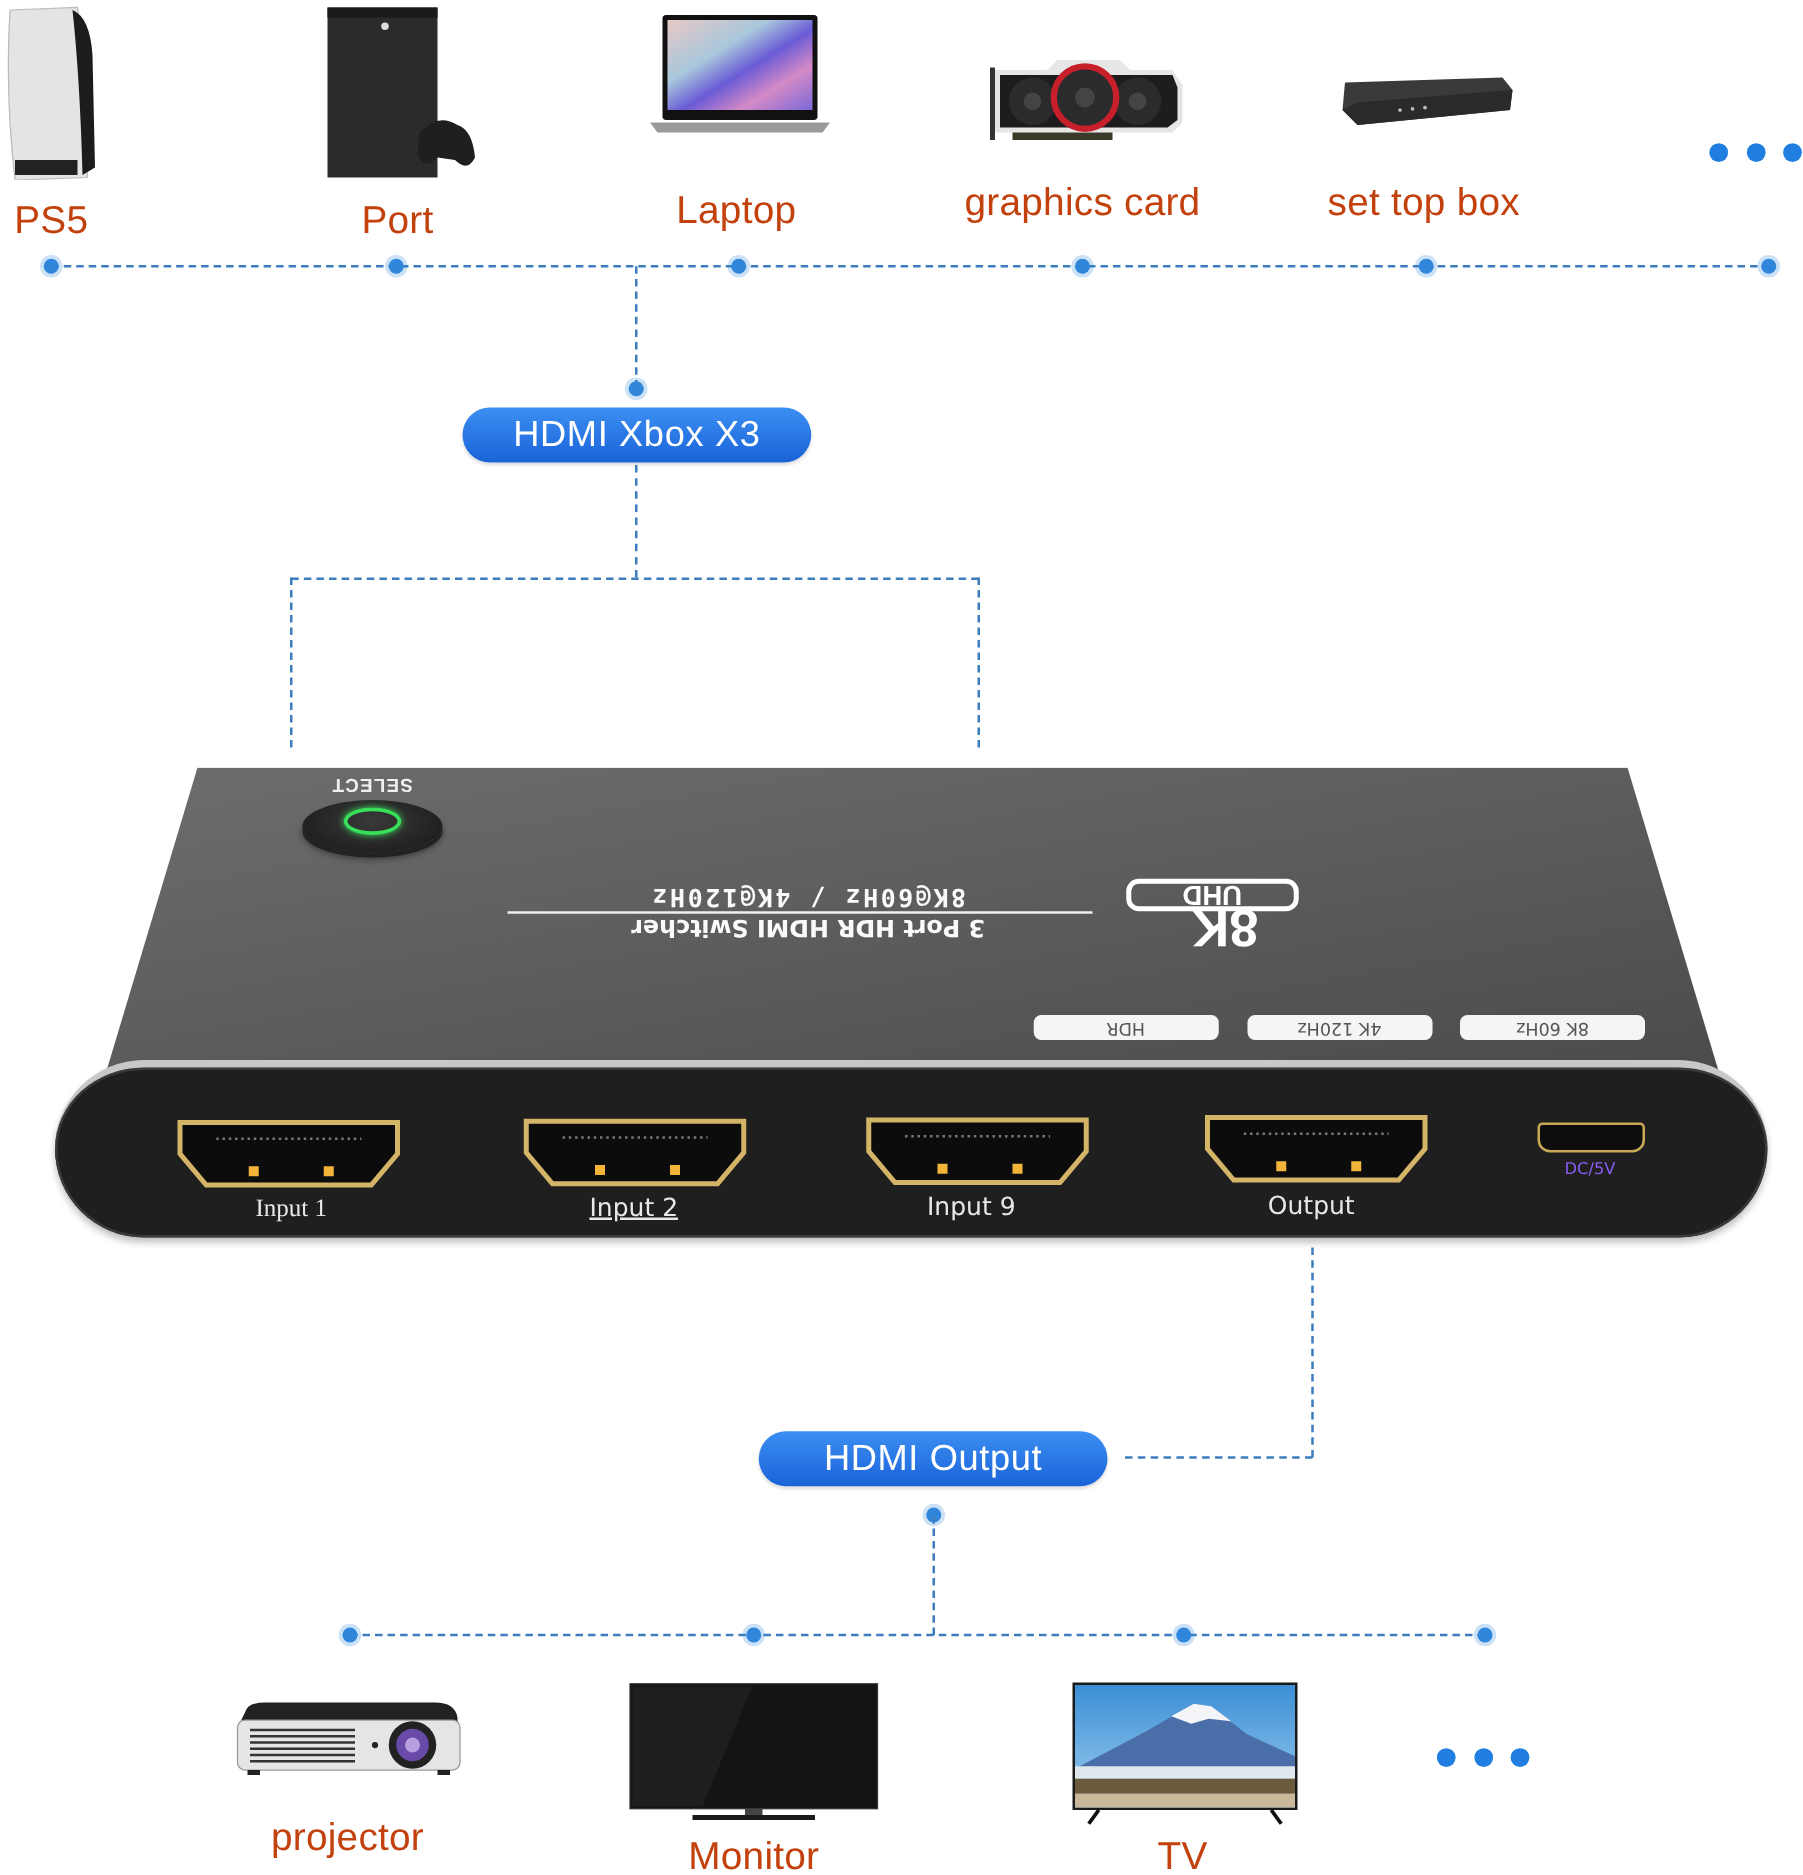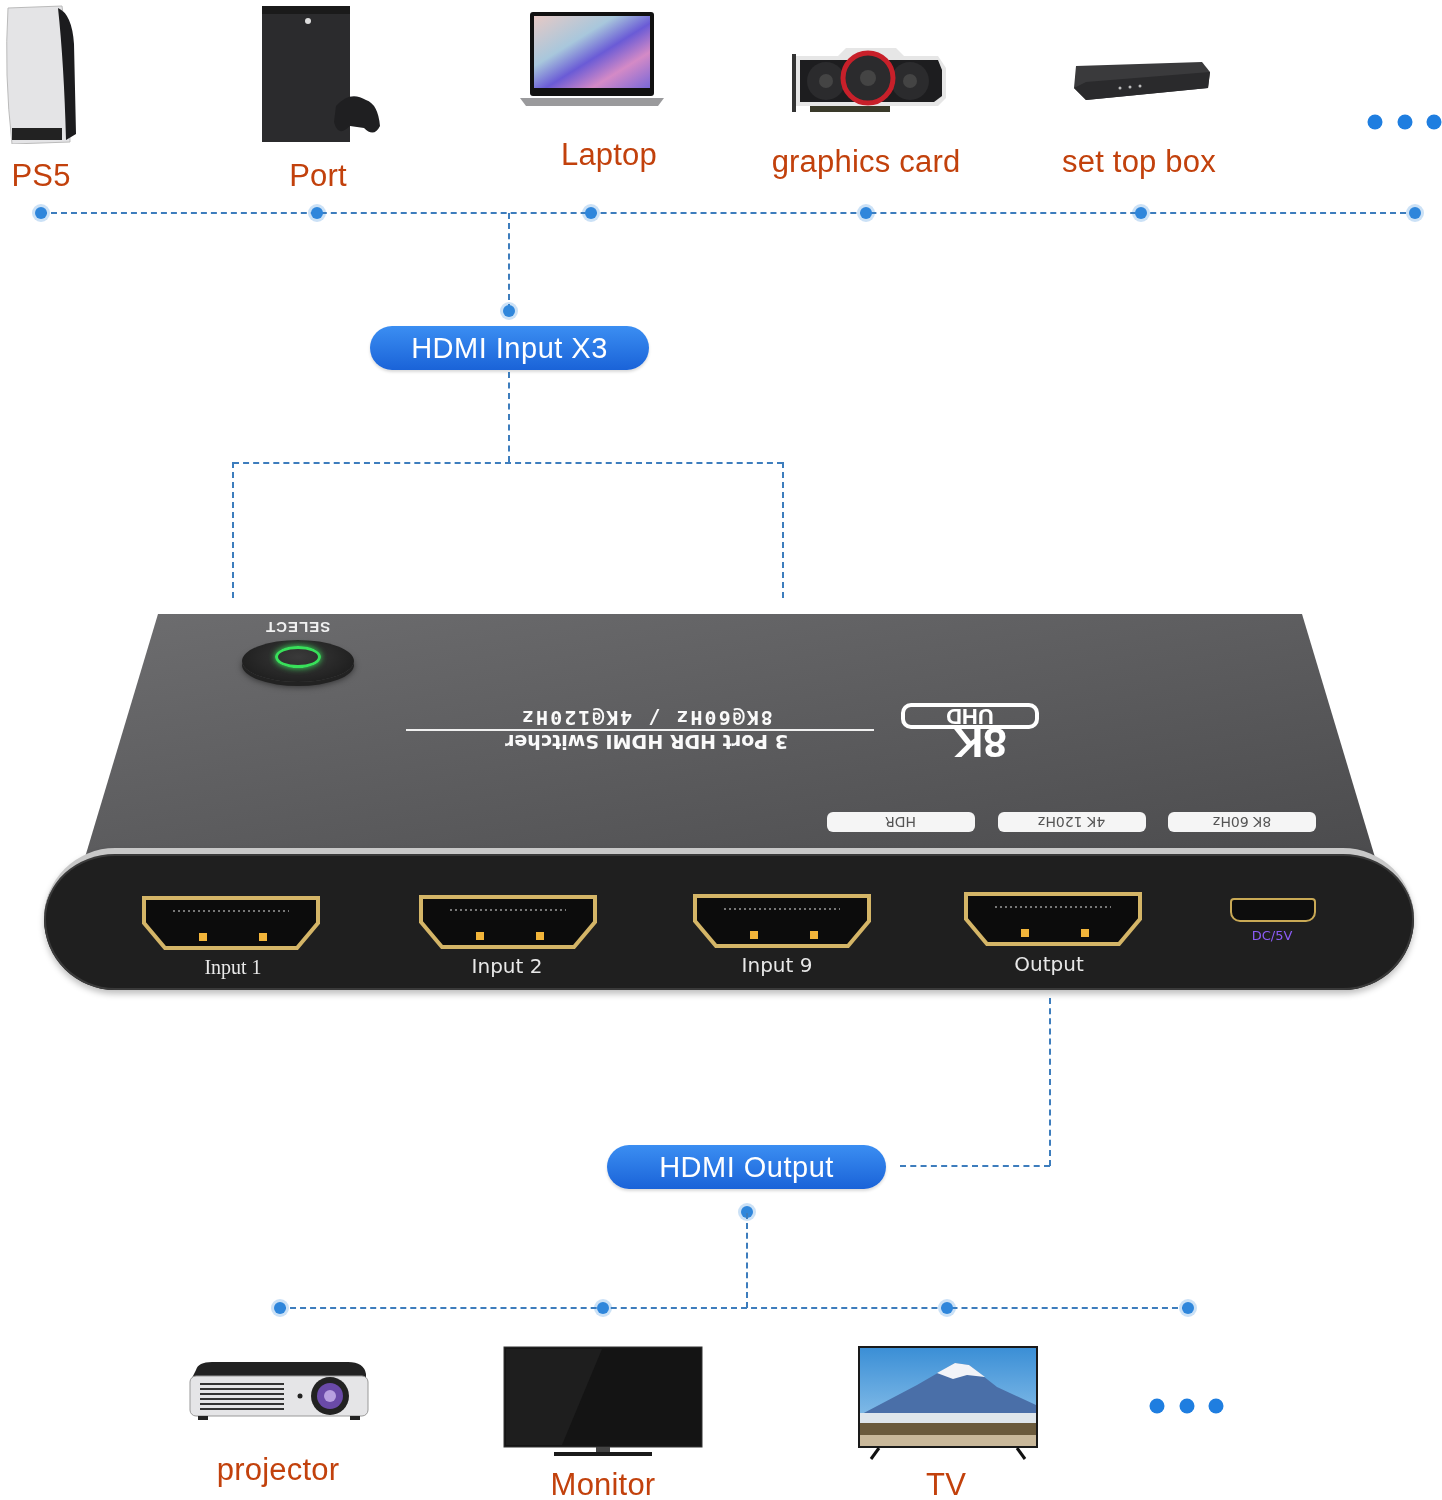--- a/index.html
+++ b/index.html
@@ -95,42 +95,42 @@
     <path d="M4 8 L130 4 L138 14 L136 30 L14 42 L2 30Z" fill="#3a3a3c"></path>
     <path d="M2 30 L14 42 L136 30 L138 14 L14 24Z" fill="#2a2a2c"></path>
     <circle cx="48" cy="30" r="1.5" fill="#bbb"></circle>
       <circle cx="58" cy="29" r="1.5" fill="#bbb"></circle>
       <circle cx="68" cy="28" r="1.5" fill="#bbb"></circle>
   </svg>
 </div>
 
 <div class="label" style="left:41px;top:158px;">PS5</div>
 <div class="label" style="left:318px;top:158px;">Port</div>
-<div class="label" style="left:589px;top:137px;margin-left:20px;">Laptop</div>
+<div class="label" style="left:589px;top:150px;">Laptop</div>
 <div class="label" style="left:866px;top:144px;">graphics card</div>
 <div class="label" style="left:1139px;top:144px;">set top box</div>
 
 <div>
   <div class="more-dot" style="left:1375px;top:122px;"></div>
   <div class="more-dot" style="left:1405px;top:122px;"></div>
   <div class="more-dot" style="left:1434px;top:122px;"></div>
 </div>
 
 <div class="hdash" style="left:41px;top:212px;width:1375px;"></div>
 <div class="node" style="left:41px;top:213px;"></div>
 <div class="node" style="left:317px;top:213px;"></div>
 <div class="node" style="left:591px;top:213px;"></div>
 <div class="node" style="left:866px;top:213px;"></div>
 <div class="node" style="left:1141px;top:213px;"></div>
 <div class="node" style="left:1415px;top:213px;"></div>
 
 <div class="vdash" style="left:508px;top:213px;height:97px;"></div>
 <div class="node" style="left:509px;top:311px;"></div>
 
-<div class="pill" style="left:370px;top:326px;width:279px;">HDMI Input X3</div>
+<div class="pill" style="left:370px;top:326px;width:279px;">HDMI Xbox X3</div>
 
 <div class="vdash" style="left:508px;top:372px;height:90px;"></div>
 <div class="hdash" style="left:233px;top:462px;width:550px;"></div>
 <div class="vdash" style="left:232px;top:462px;height:136px;"></div>
 <div class="vdash" style="left:782px;top:462px;height:136px;"></div>
 
 <div>
   <div class="dev-top"></div>
 
   <div class="select-label"><span class="flip">SELECT</span></div>
@@ -169,21 +169,21 @@
       <rect x="118" y="38" width="8" height="8" fill="#f2b53a"></rect>
   </svg>
   <svg class="port" style="left:963px;top:891px;" viewBox="0 0 180 56">
     <path d="M3 3 H177 V28 L156 53 H24 L3 28Z" fill="#0c0c0c" stroke="#d4b567" stroke-width="4"></path>
     <line x1="32" y1="16" x2="148" y2="16" stroke="#777" stroke-width="2" stroke-dasharray="2 3"></line>
     <rect x="58" y="38" width="8" height="8" fill="#f2b53a"></rect>
       <rect x="118" y="38" width="8" height="8" fill="#f2b53a"></rect>
   </svg>
 
   <div class="port-label" style="left:233px;top:956px;font-family:Liberation Serif, serif;">Input 1</div>
-  <div class="port-label" style="left:507px;top:954px;">Input 2</div>
+  <div class="port-label" style="left:507px;top:954px;text-decoration:underline;">Input 2</div>
   <div class="port-label" style="left:777px;top:953px;">Input 9</div>
   <div class="port-label" style="left:1049px;top:952px;">Output</div>
 
   <div class="dc-port"></div>
   <div class="dc-label">DC/5V</div>
 </div>
 
 <div class="vdash" style="left:1049px;top:998px;height:168px;"></div>
 <div class="hdash" style="left:900px;top:1165px;width:150px;"></div>
 

